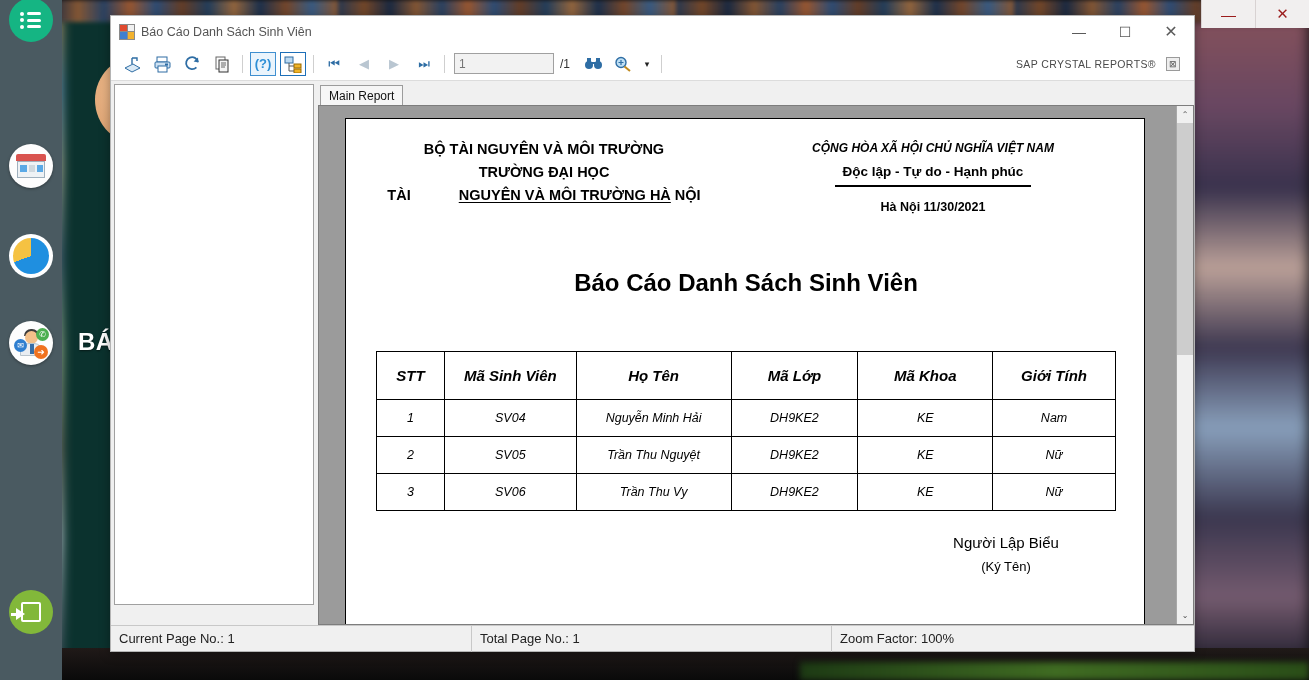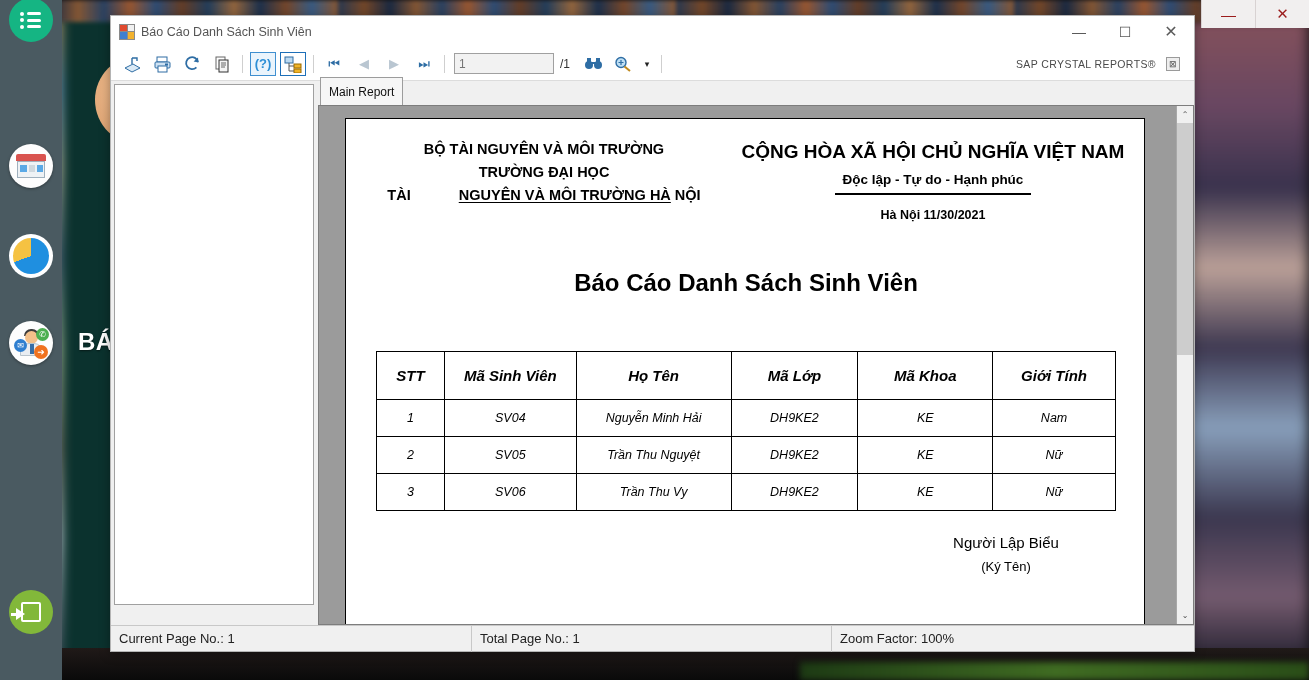--- a/index.html
+++ b/index.html
@@ -241,21 +241,21 @@
     width: 200px; margin: 3px 0 0 3px; background: #fff;
     border: 1px solid #a0a0a0;
     height: 521px;
   }
   #report-col { flex: 1; display: flex; flex-direction: column; min-width: 0; }
   #tabstrip {
     height: 24px; background: #f0f0f0; display: flex; align-items: flex-end;
     padding-left: 6px; flex: 0 0 24px;
   }
   .rtab {
-    height: 28px; padding: 1px 8px; background: #f6f6f6;
+    height: 20px; padding: 1px 8px; background: #f6f6f6;
     border: 1px solid #9c9c9c; border-bottom: none;
     font-size: 12px; color: #111; display: flex; align-items: center;
   }
   #report-surface {
     flex: 1; background: #9b9b9b; position: relative;
     border: 1px solid #7d7d7d; margin: 0 0 0 4px;
     display: flex; min-height: 0;
   }
   #page-scroll {
     flex: 1; overflow: hidden; position: relative; padding: 12px 0 0 26px;
@@ -287,21 +287,21 @@
     color: #000;
   }
   .hdr-left .l1 { font-size: 14.5px; font-weight: bold; }
   .hdr-left .l2 { font-size: 14.5px; font-weight: bold; margin-top: 7px; }
   .hdr-left .l3 { font-size: 14.5px; font-weight: bold; margin-top: 7px; }
   .hdr-left .l3 u { text-decoration: underline; text-underline-offset: 2px; margin-left: 44px; }
 
   .hdr-right {
     position: absolute; left: 392px; top: 0; width: 390px; text-align: center; color: #000;
   }
-  .hdr-right .r1 { font-size: 19px; font-weight: bold; }
+  .hdr-right .r1 { font-size: 12px; font-weight: bold; font-style: italic; }
   .hdr-right .r2 { font-size: 13.5px; font-weight: bold; margin-top: 9px; }
   .hdr-right .rule {
     width: 196px; height: 1.5px; background: #000; margin: 6px auto 0;
   }
   .hdr-right .r3 { font-size: 12.5px; font-weight: bold; margin-top: 13px; }
 
   #rpt-title {
     position: absolute; top: 150px; left: 0; width: 800px; text-align: center;
     font-size: 24px; font-weight: bold; color: #000;
   }

